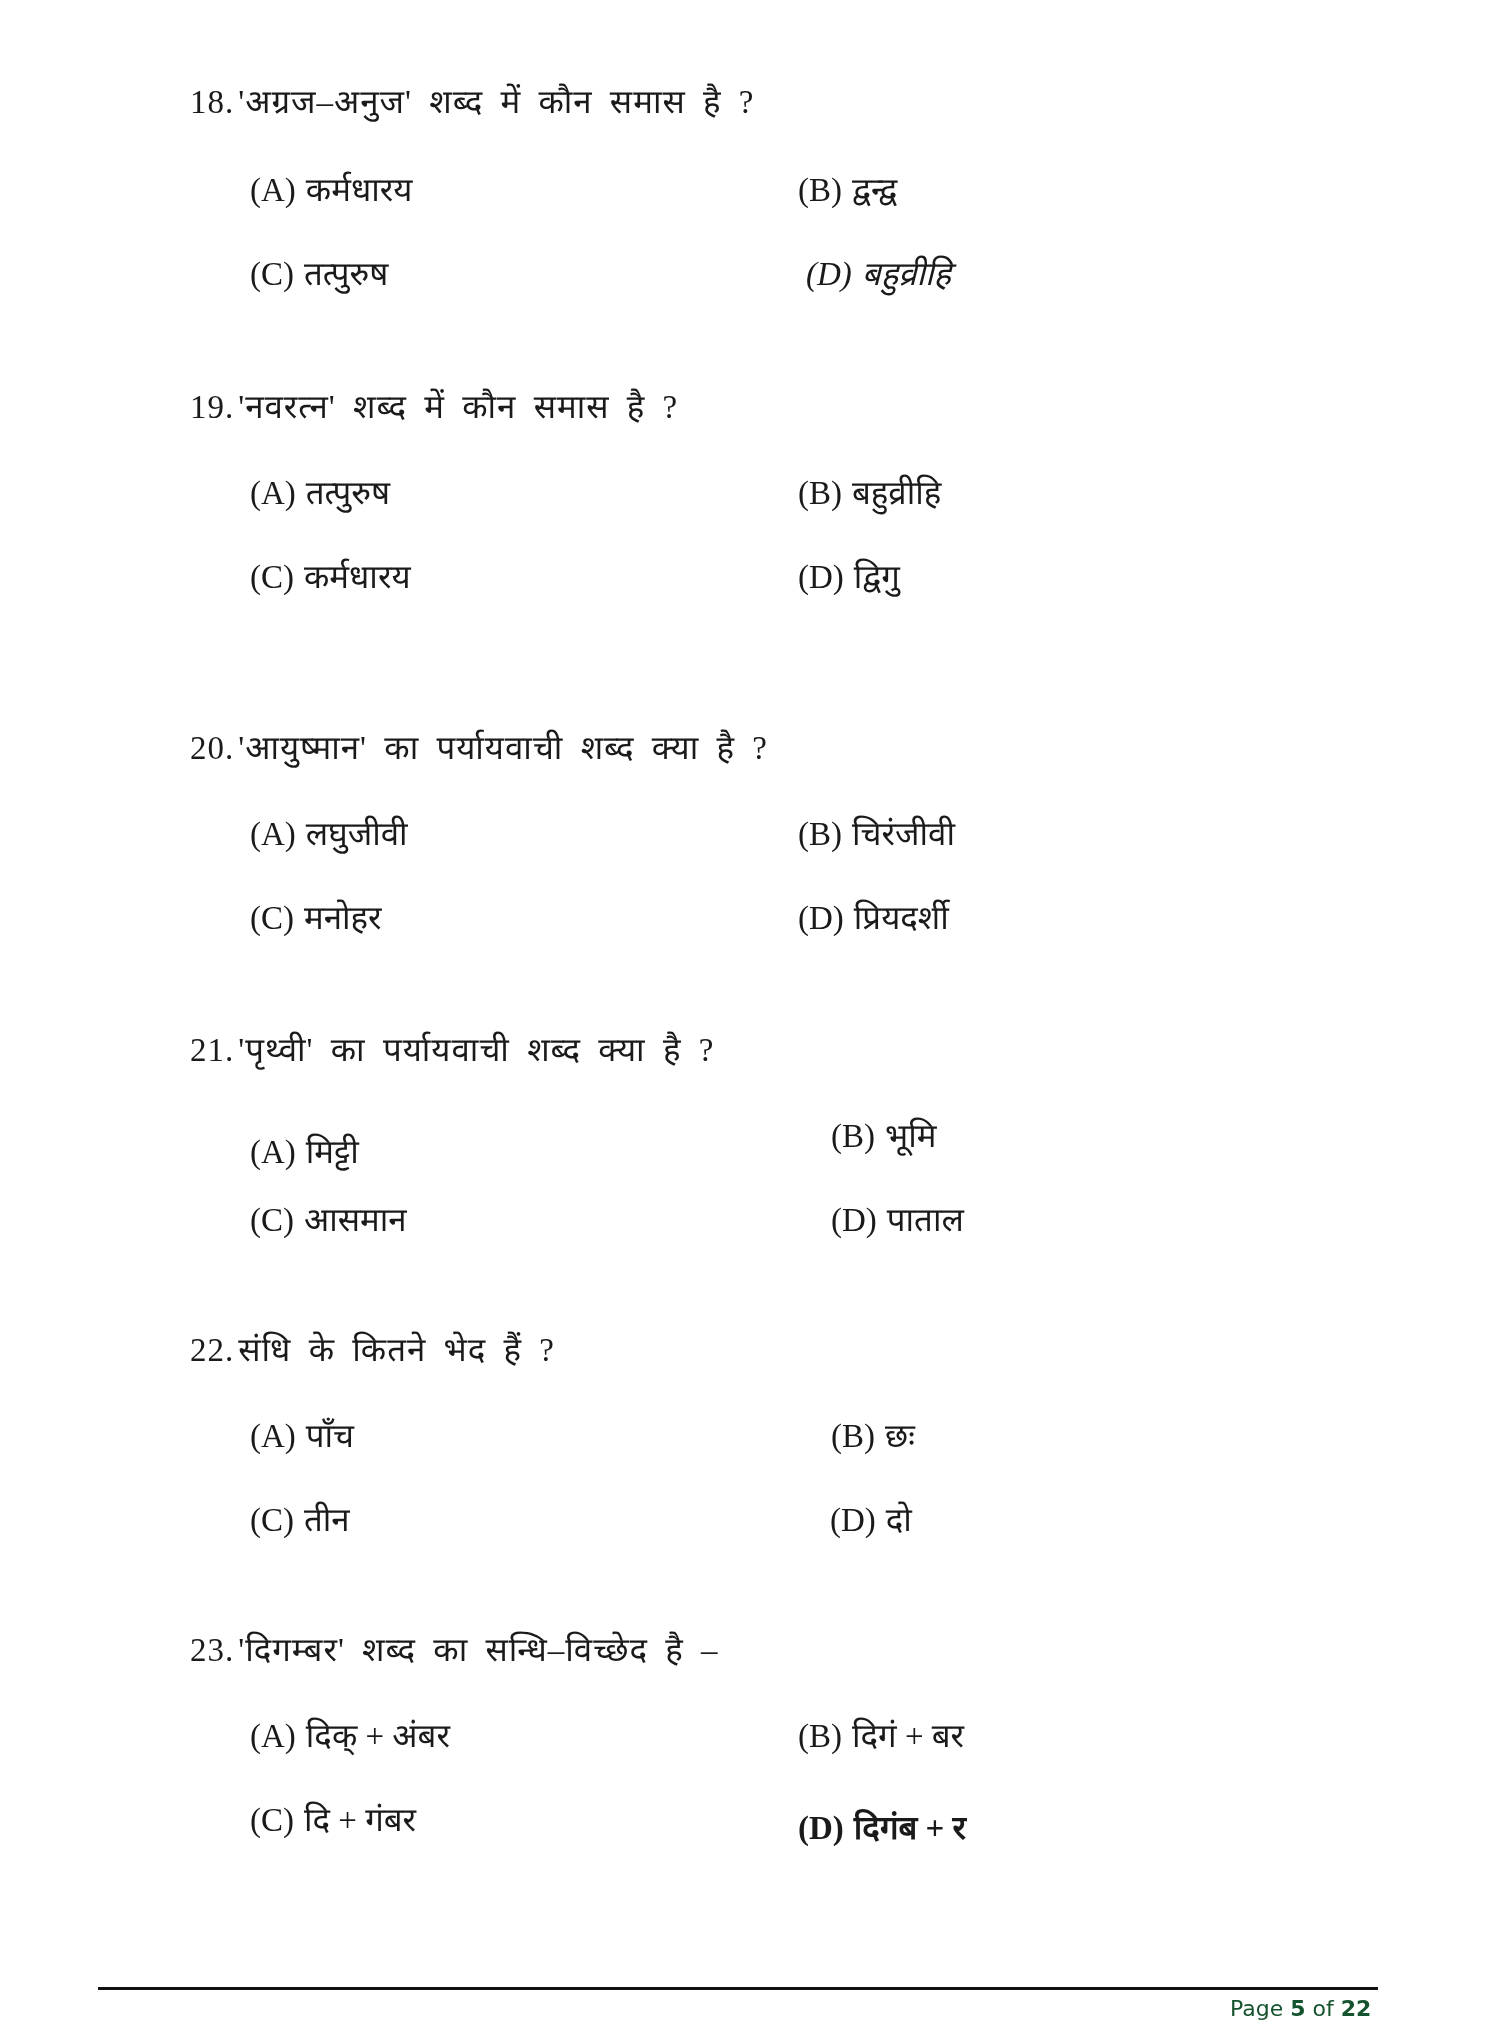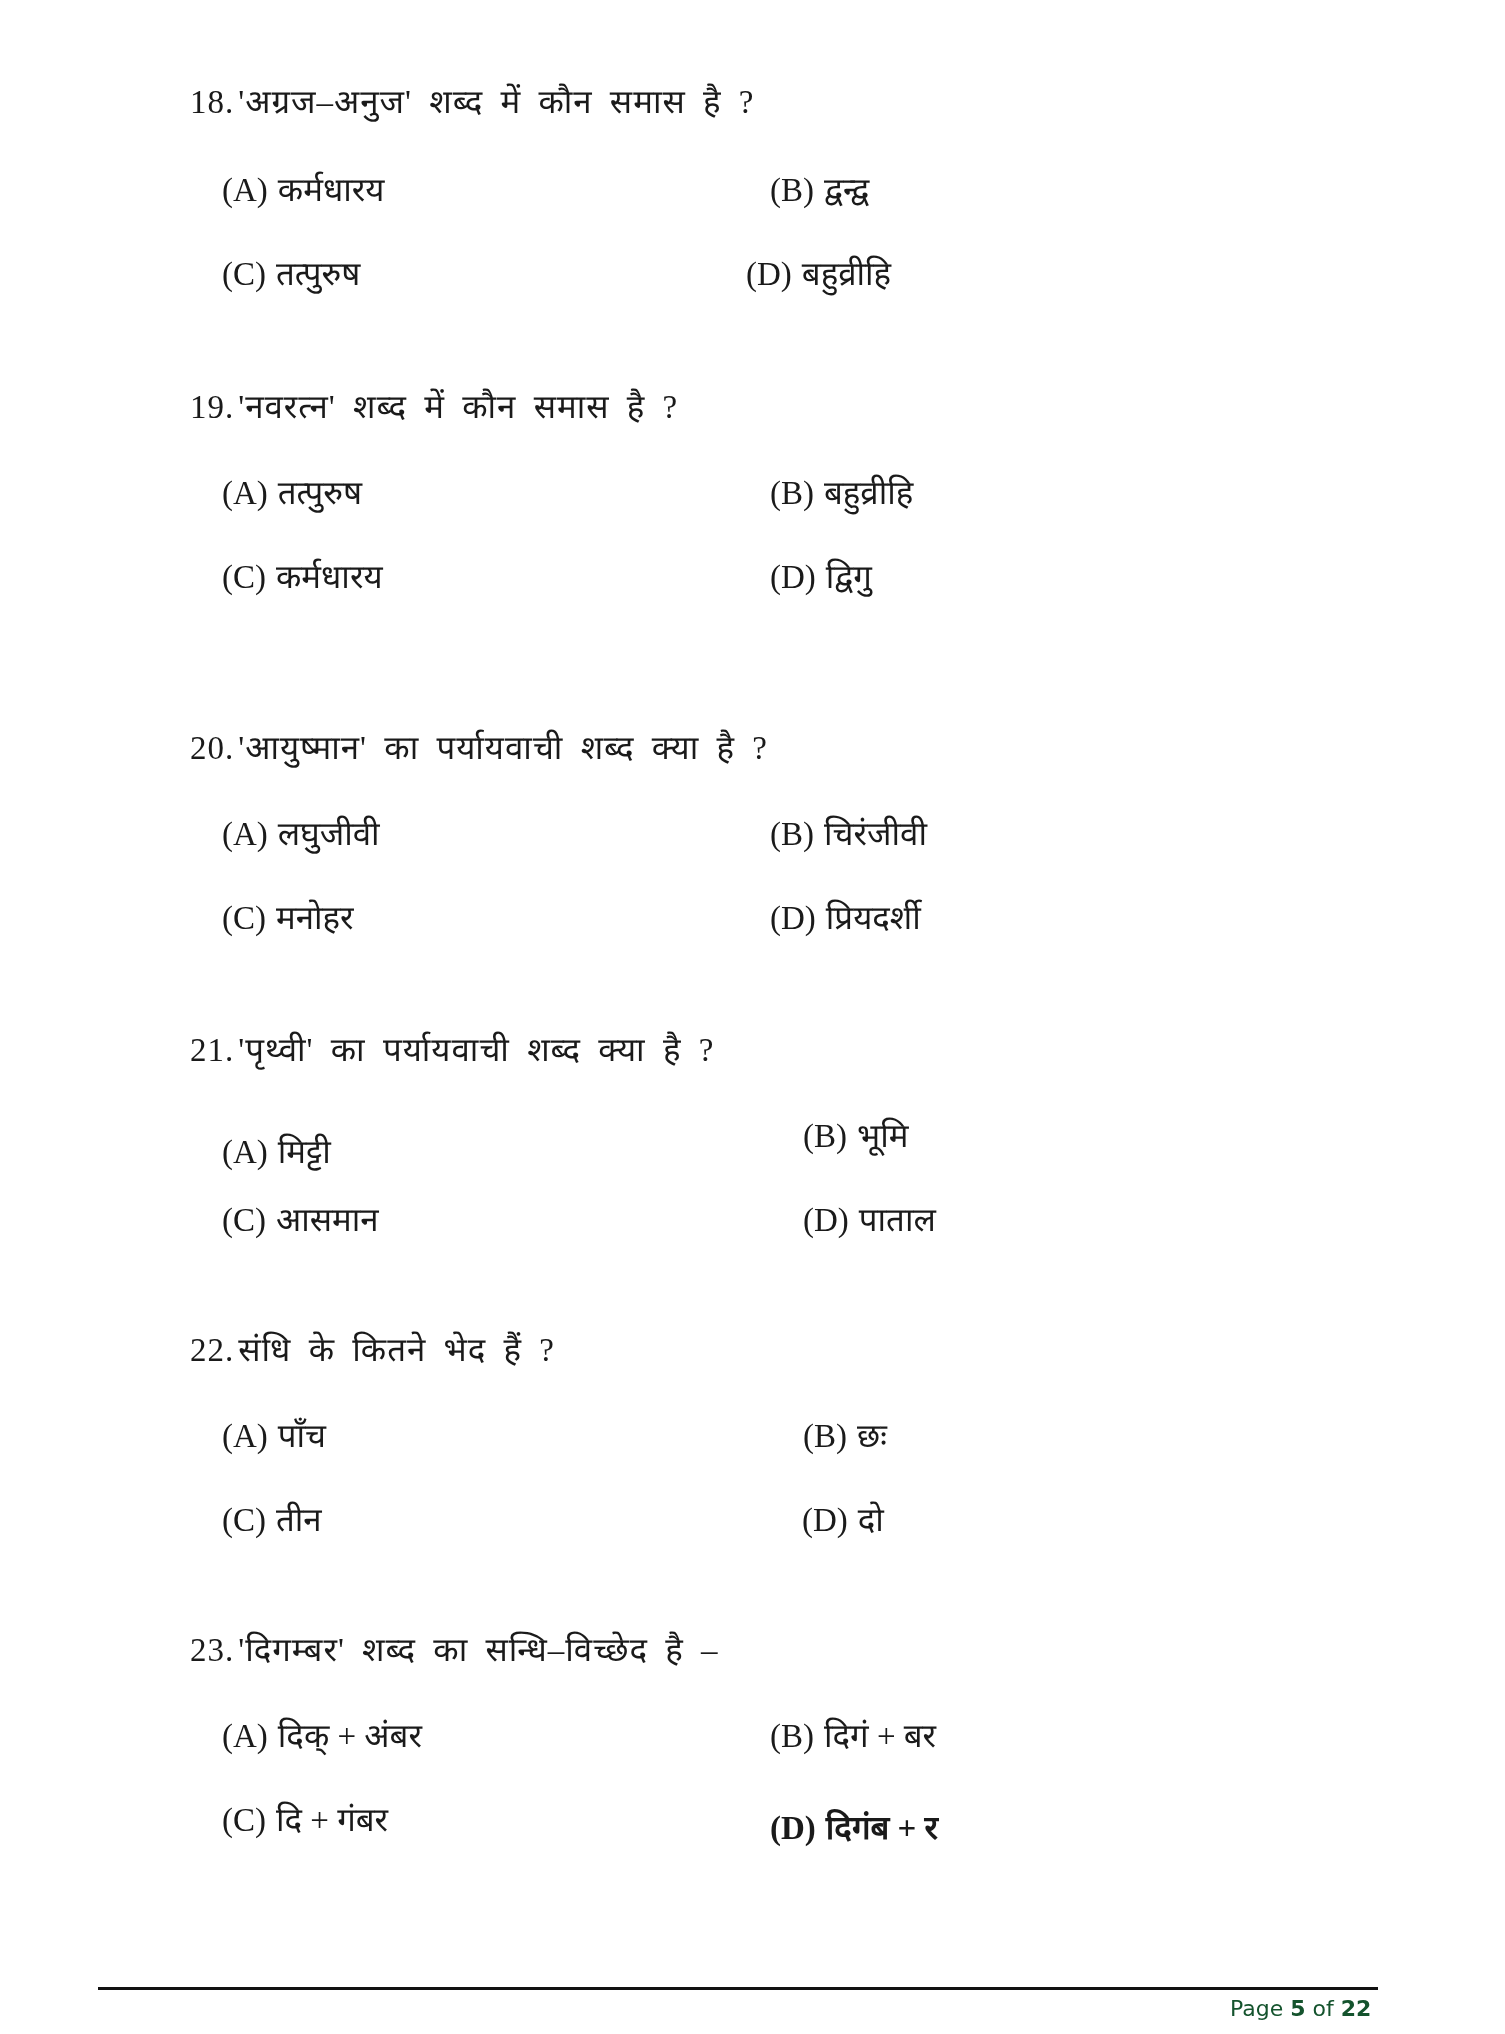--- a/index.html
+++ b/index.html
@@ -37,20 +37,21 @@
       word-spacing: 8px;
     }
     .q-num {
       margin-right: 4px;
     }
     .opt {
       position: absolute;
       font-size: 33px;
       line-height: 44px;
       white-space: nowrap;
+      margin-left: 28px;
     }
     .opt .letter {
       margin-right: 10px;
     }
     .footer-line {
       position: absolute;
       left: 98px;
       top: 1987px;
       width: 1280px;
       height: 3px;
@@ -78,21 +79,21 @@
     </div>
     <div class="opt" style="left:32px; top:88px;">
       <span class="letter">(A)</span><span>कर्मधारय</span>
     </div>
     <div class="opt" style="left:580px; top:88px;">
       <span class="letter">(B)</span><span>द्वन्द्व</span>
     </div>
     <div class="opt" style="left:32px; top:172px;">
       <span class="letter">(C)</span><span>तत्पुरुष</span>
     </div>
-    <div class="opt" style="left:556px; top:172px;">
+    <div class="opt" style="left:588px; top:172px;font-style:italic;">
       <span class="letter">(D)</span><span>बहुव्रीहि</span>
     </div>
   </div>
 
   <div class="question" style="top:385px;">
     <div class="q-text">
       <span class="q-num">19.</span><span>'नवरत्न' शब्द में कौन समास है ?</span>
     </div>
     <div class="opt" style="left:32px; top:86px;">
       <span class="letter">(A)</span><span>तत्पुरुष</span>

